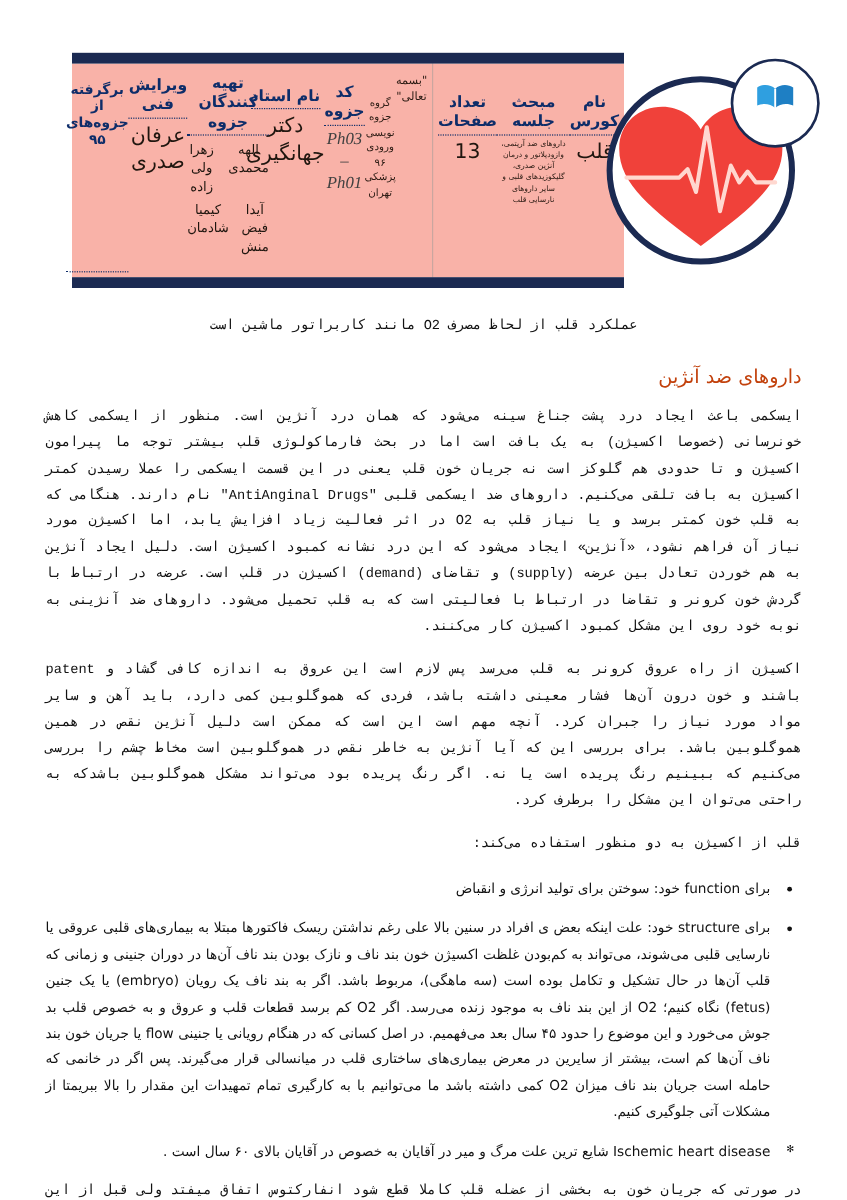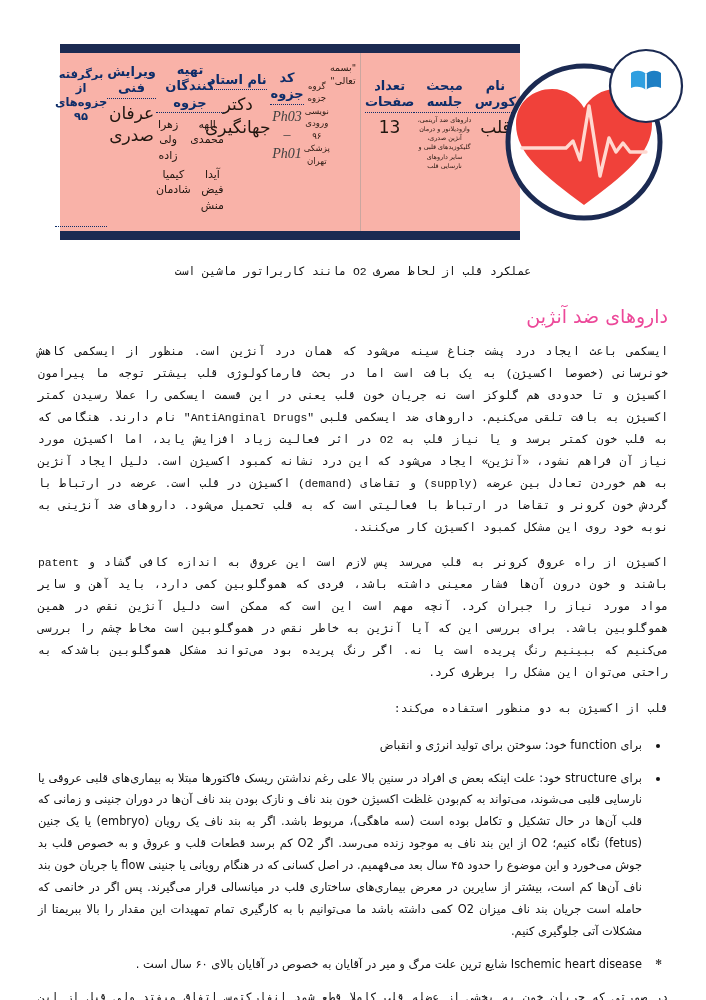--- a/index.html
+++ b/index.html
@@ -174,23 +174,23 @@
     text-align: justify;
     color: #111111;
     font-family: Liberation Mono, monospace;
   }
   p.lead {
     text-align: center;
     margin-bottom: 18px;
   }
   h2.section-title {
     margin: 0 0 12px 0;
-    font-size: 19px;
+    font-size: 16px;
     font-weight: normal;
-    color: #ec4899;
+    color: #c2410c;
     text-align: right;
     line-height: 1.5;
   }
   ul.bullets {
     list-style: none;
     margin: 4px 0 12px 0;
     padding: 0;
   }
   ul.bullets li {
     position: relative;

